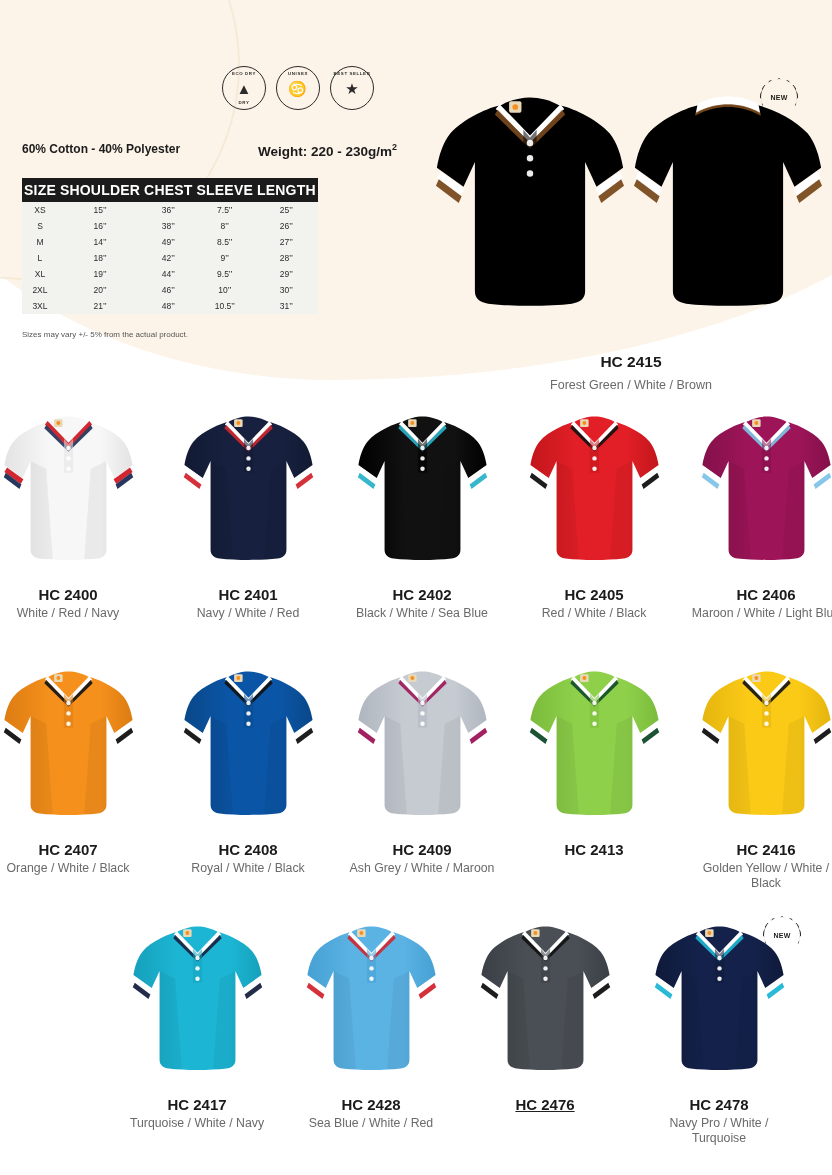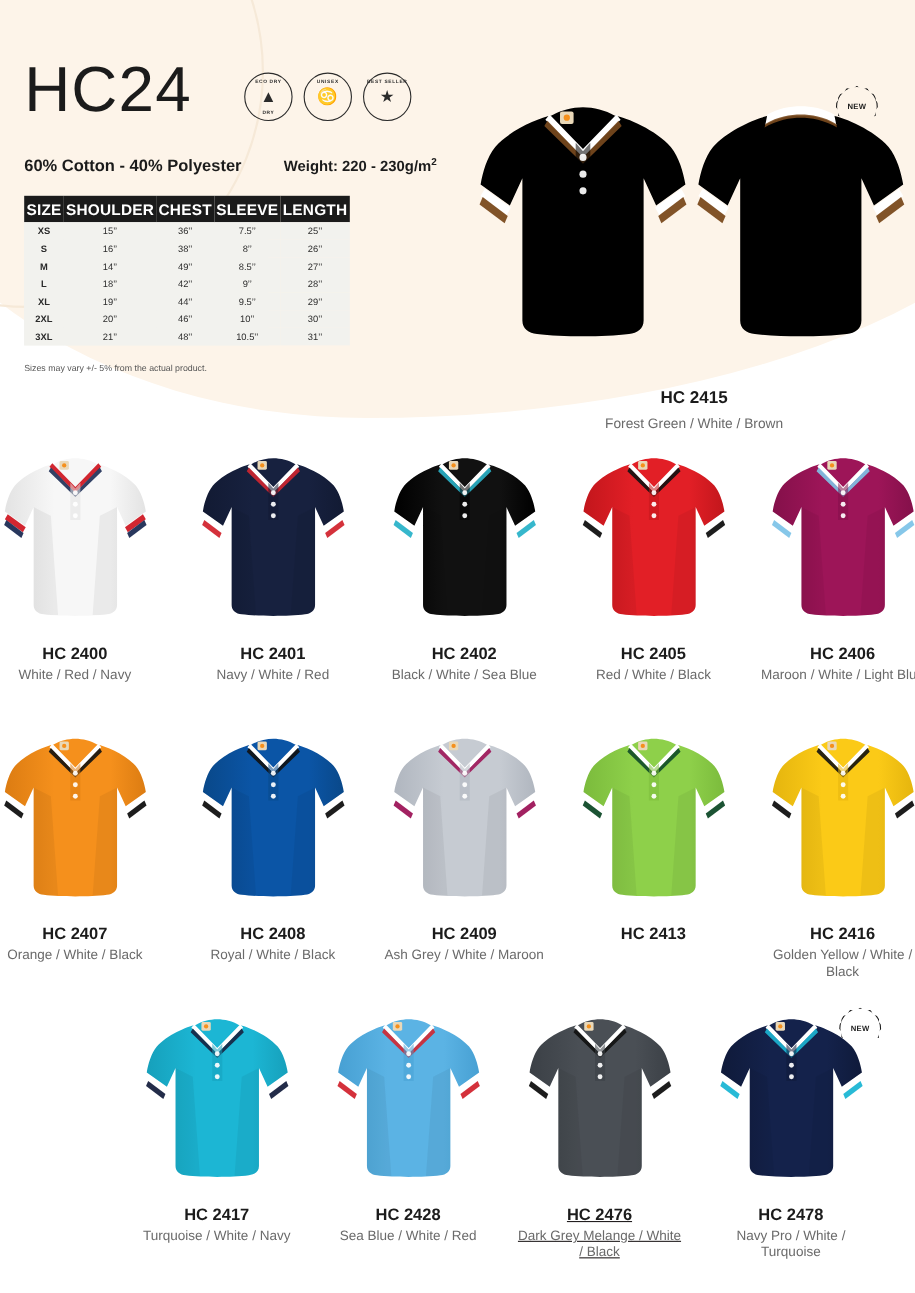--- a/index.html
+++ b/index.html
@@ -71,21 +71,21 @@
   }
   .badge .badge-bot {
     position: absolute; bottom: 4px; left: 0; right: 0;
     text-align: center;
     font-size: 4.4px; letter-spacing: .6px; font-weight: 700; color: #2b2b2b;
   }
   .badge .badge-glyph { font-size: 15px; line-height: 1; color: #2b2b2b; }
 
   .spec-line {
     position: absolute; top: 142px; left: 22px;
-    font-size: 15px; font-weight: 700; color: #1b1b1b;
+    font-size: 12px; font-weight: 700; color: #1b1b1b;
   }
   .spec-weight {
     position: absolute; top: 142px; left: 258px;
     font-size: 13.5px; font-weight: 700; color: #1b1b1b;
   }
   .spec-weight sup { font-size: 9px; }
 
   
   .size-table {
     position: absolute; left: 22px; top: 178px;
@@ -100,21 +100,21 @@
     font-size: 14px; font-weight: 700;
     padding: 4px 2px; text-align: center;
     letter-spacing: .2px;
   }
   .size-table thead th.first { text-align: center; width: 34px; }
   .size-table tbody td {
     padding: 3px 2px; text-align: center;
     font-size: 8.5px; color: #2b2b2b;
     background: #f2f2ee;
   }
-  .size-table tbody td.size-col { font-weight: 700; margin-top: 15px; }
+  .size-table tbody td.size-col { font-weight: 400; margin-top: 15px; }
   .size-note {
     position: absolute; left: 22px; top: 330px;
     font-size: 8px; color: #555;
   }
 
   
   .new-stamp {
     position: absolute;
     width: 38px; height: 38px;
     display: flex; align-items: center; justify-content: center;
@@ -160,21 +160,20 @@
 </head>
 <body>
 
 <div class="top-banner">
   <div class="beige-shape"></div>
   <div class="beige-ring"></div>
 </div>
 
 <div class="header">
 
-  <div class="sku-title">HC24</div>
 
   <div class="badges">
     <div class="badge">
       <span class="badge-top">ECO DRY</span>
       <span class="badge-glyph">▲</span>
       <span class="badge-bot">DRY</span>
     </div>
     <div class="badge">
       <span class="badge-top">UNISEX</span>
       <span class="badge-glyph">♋</span>
@@ -870,21 +869,20 @@
 
   <rect x="78" y="14" width="13" height="12" rx="2" fill="#e9d8b8"></rect>
   <circle cx="84.5" cy="20" r="3" fill="#f5901c"></circle>
 
   <path d="M42,78 L42,214 C42,222 48,226 56,227 C62,228 70,228 76,228 L66,90 Z" fill="#000" opacity="0.05"></path>
   <path d="M158,78 L158,214 C158,222 152,226 144,227 C138,228 130,228 124,228 L134,90 Z" fill="#000" opacity="0.05"></path>
 </svg>
         </div>
       </div>
       <div class="sku">HC 2476</div>
-      <div class="colors">Dark Grey Melange / White / Black</div>
     </div>
       <div class="cell" style="left: 607px; top: 0px; width: 152px;">
       <div class="shirt-wrap" style="width:152px; height:170px;">
         <div class="new-stamp" style="position:absolute; right:-6px; top:-4px;">
            <span class="star"></span>
            <span class="lbl">NEW</span>
          </div>
         <div style="display:flex; justify-content:center;">
 
 <svg width="131" height="170" viewBox="0 0 200 260">

